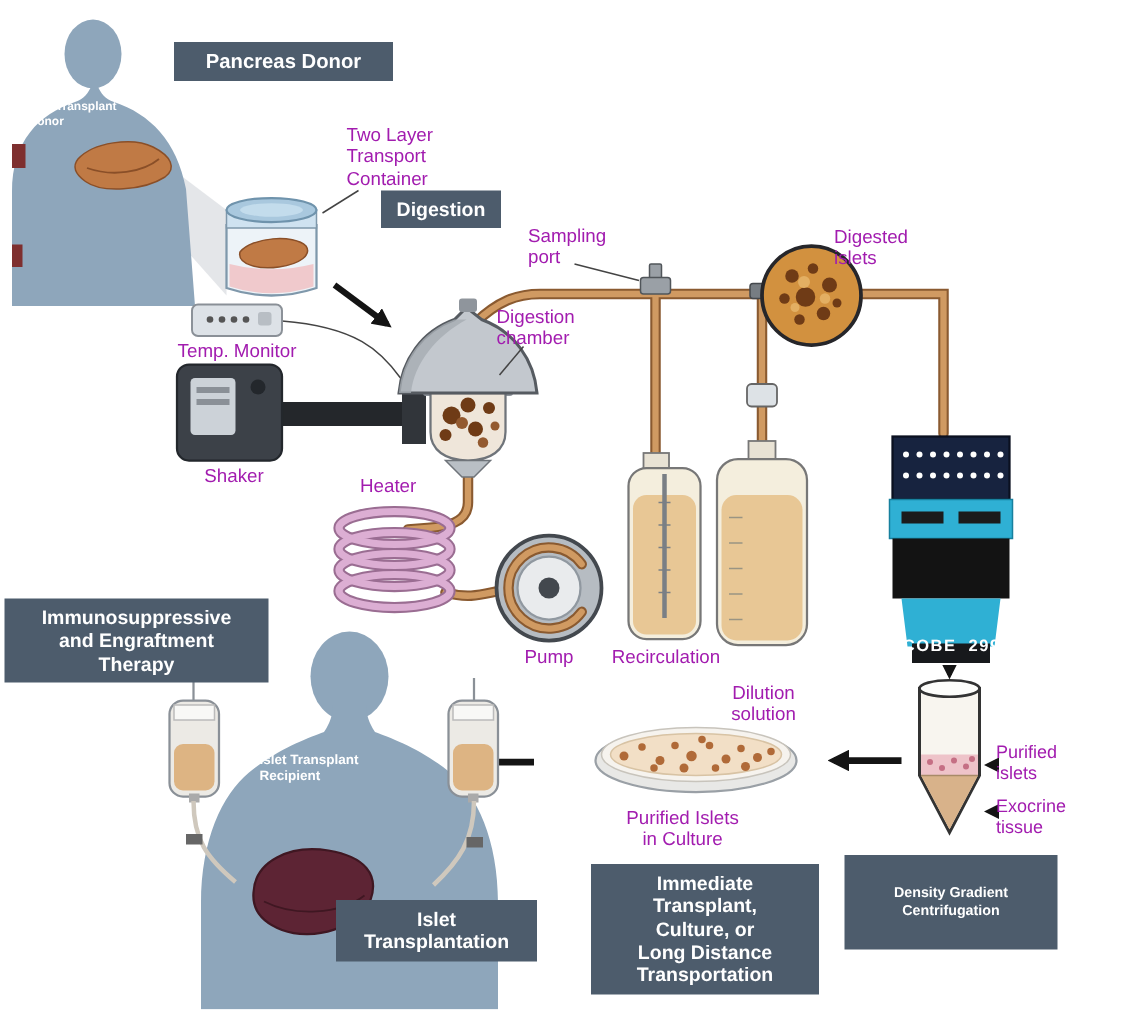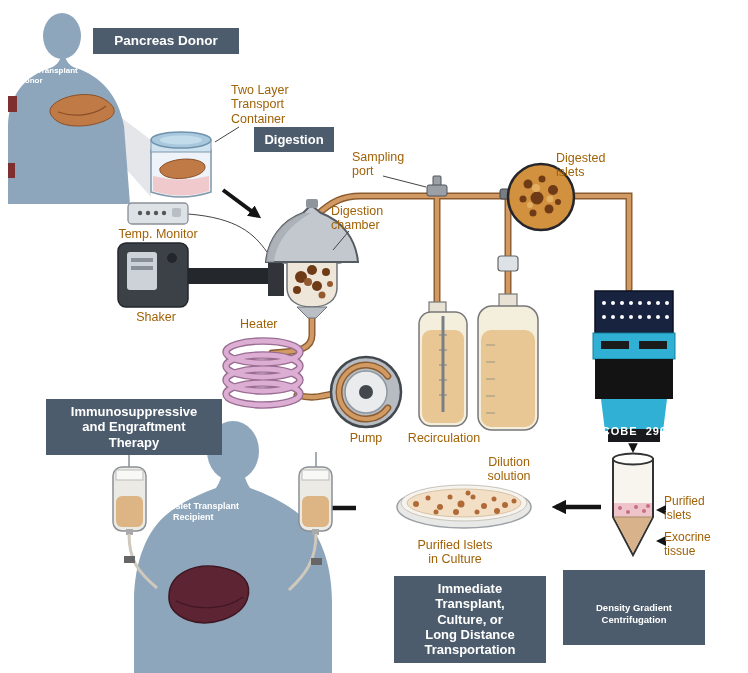--- a/index.html
+++ b/index.html
@@ -9,24 +9,24 @@
     font-family:"Liberation Sans", sans-serif; overflow:hidden;
   }
   #scene { position:absolute; left:0; top:0; width:748px; height:673px; }
 
   .box {
     position:absolute; background:var(--box-bg,#4d5c6c); color:#fff;
     font-weight:bold; text-align:center; white-space:pre-line;
     line-height:1.18; font-size:13px; padding:5px 3px;
   }
   .box-title { font-size:13.5px; font-weight:bold; white-space:pre-line; }
-  .box-sub { font-size:9.5px; font-weight:bold; line-height:1.2; white-space:pre-line; margin-top:12px; }
+  .box-sub { font-size:9.5px; font-weight:bold; line-height:1.2; white-space:pre-line; margin-top:0; }
 
   .lbl {
-    position:absolute; color:#a16207; font-size:12.5px; line-height:1.14;
+    position:absolute; color:#a21caf; font-size:12.5px; line-height:1.14;
     white-space:pre-line;
   }
   .lbl.center { text-align:center; }
   .body-lbl {
     position:absolute; color:#fff; text-align:left; white-space:pre-line;
     font-size:8px; line-height:1.25; font-weight:bold;
   }
   .body-lbl.recipient { font-size:9px; }
   .cobe-lbl {
     position:absolute; color:#fff; font-weight:bold; font-size:11px;
@@ -306,25 +306,27 @@
     <rect x="311" y="558" width="11" height="7" fill="#666"></rect>
   </g>
 
   <g>
     <path class="thin" d="M239,127 L215,142"></path>
     <path class="thin" d="M383,176 L426,187"></path>
     <path class="thin" d="M349,231 L333,250"></path>
   </g>
 </svg>
 
-<div class="box" style="left:93px;top:28px;width:146px;font-size:13.5px;">Pancreas Donor</div>
+<div class="box" style="left:116px;top:28px;width:146px;font-size:13.5px;">Pancreas Donor</div>
 <div class="box" style="left:254px;top:127px;width:80px;">Digestion</div>
-<div class="box" style="left:3px;top:399px;width:176px;margin-left:43px;">Immunosuppressive
+<div class="box" style="left:3px;top:399px;width:176px;">Immunosuppressive
 and Engraftment
 Therapy</div>
+<div class="box" style="left:224px;top:600px;width:134px;">Islet
+Transplantation</div>
 <div class="box" style="left:394px;top:576px;width:152px;">Immediate
 Transplant,
 Culture, or
 Long Distance
 Transportation</div>
 <div class="box" style="left:563px;top:570px;width:142px;">
   <div class="box-sub">Density Gradient
 Centrifugation</div>
 </div>
 

